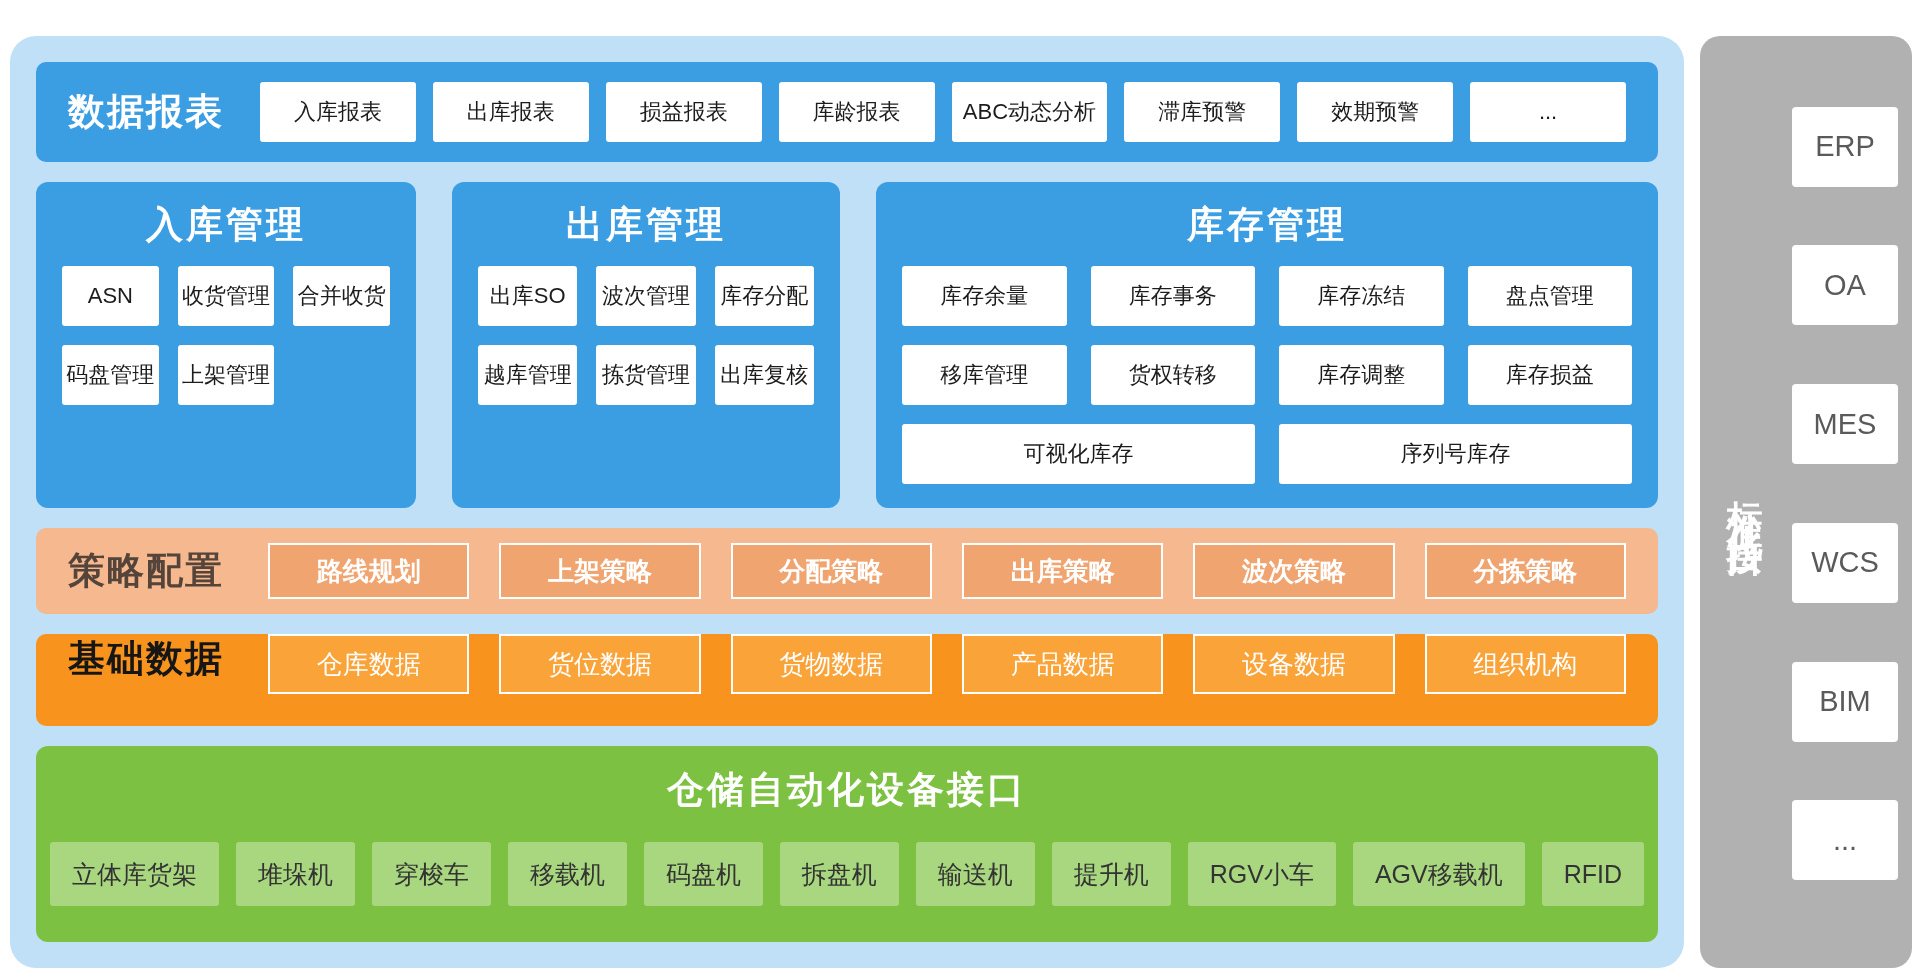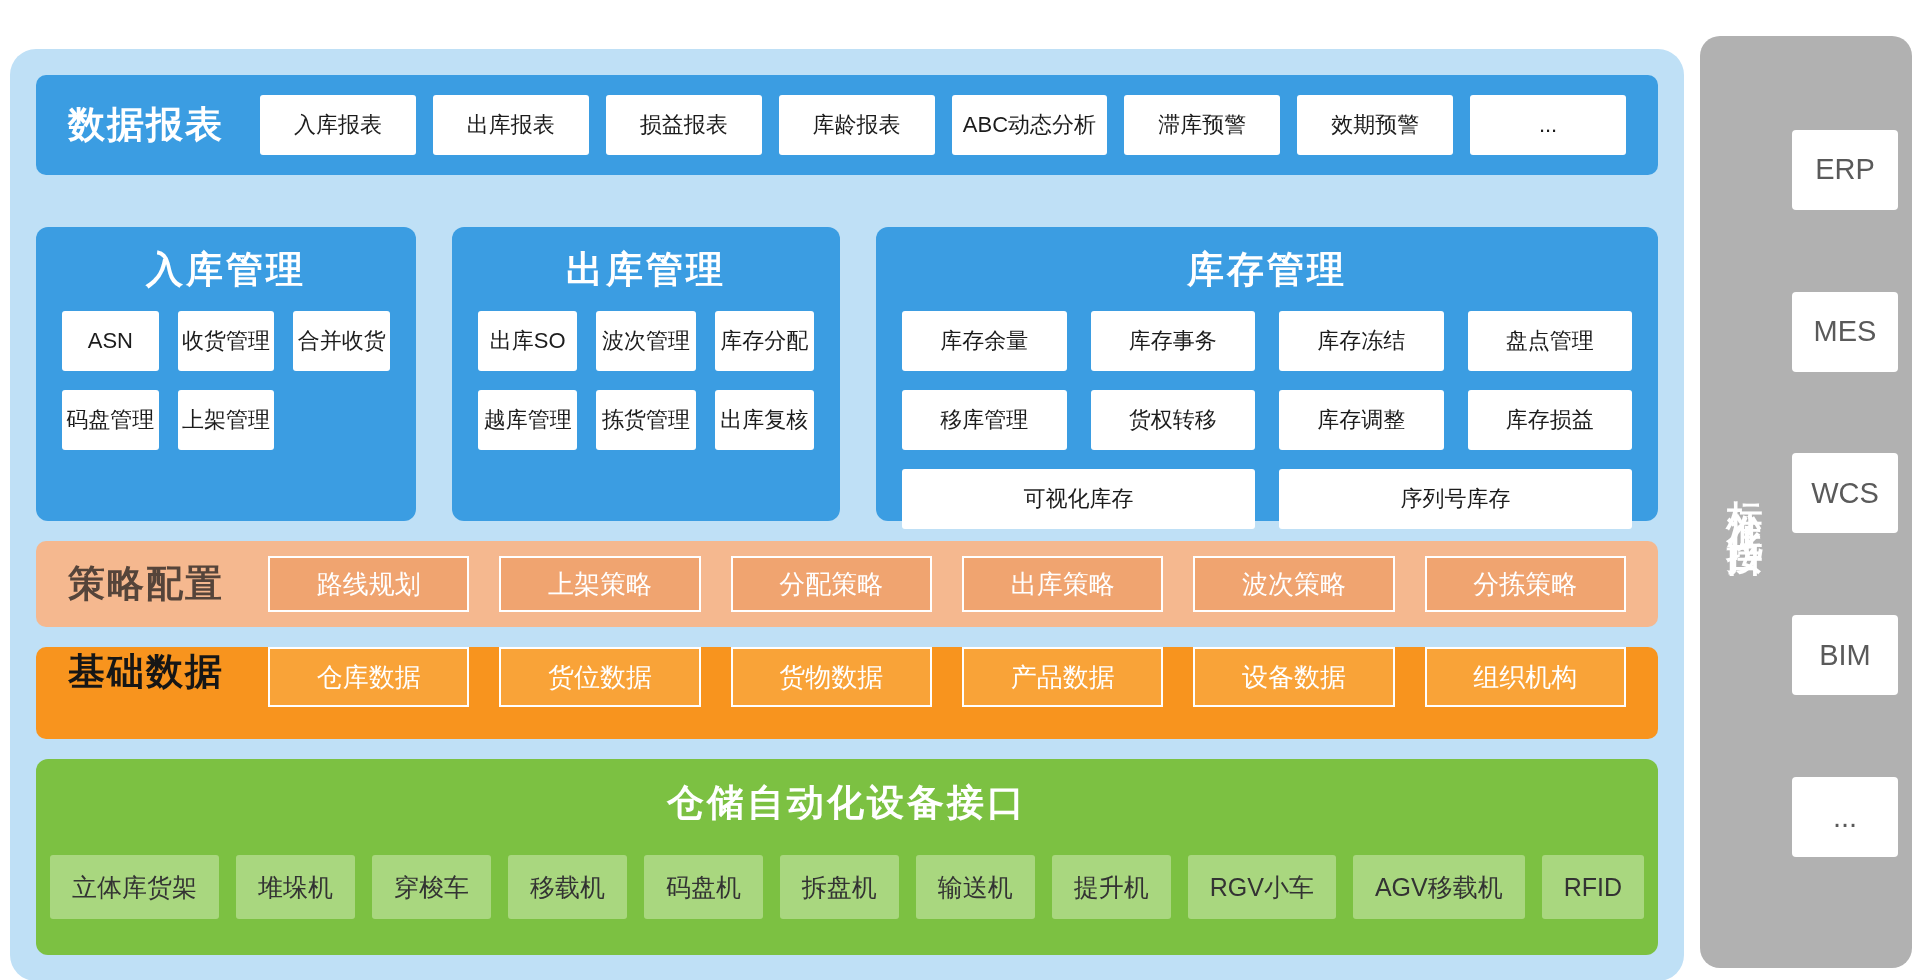--- a/index.html
+++ b/index.html
@@ -1,54 +1,54 @@
 <!DOCTYPE html>
 <html><head>
 <meta charset="utf-8">
 <style>
   * { margin:0; padding:0; box-sizing:border-box; }
   html, body { width:1920px; height:980px; background:#ffffff; font-family:"Liberation Sans", sans-serif; }
   .stage { position:relative; width:1920px; height:980px; background:#ffffff; overflow:hidden; }
 
   
   .main-panel {
-    position:absolute; left:10px; top:49px; width:1674px; height:932px;
+    position:absolute; left:10px; top:36px; width:1674px; height:932px;
     background:#bfe0f6; border-radius:26px; padding:26px;
     display:flex; flex-direction:column; gap:20px;
   }
 
   
   .bar-title { font-size:37px; font-weight:bold; color:#ffffff; letter-spacing:2px; margin-right:36px; white-space:nowrap; }
   .white-box {
     background:#ffffff; border-radius:3px; display:flex; align-items:center; justify-content:center;
     font-size:22px; color:#1c1c1c; white-space:nowrap;
   }
 
   
   .reports-bar { height:100px; background:#3b9de2; border-radius:10px; display:flex; align-items:center; padding:0 32px; flex:0 0 auto; }
   .reports-items { flex:1; display:flex; gap:17px; }
   .reports-items .white-box { flex:1; height:60px; min-width:0; }
 
   
-  .panels-row { flex:1 1 auto; display:flex; gap:36px; min-height:0;margin-top:32px; }
+  .panels-row { flex:1 1 auto; display:flex; gap:36px; min-height:0; }
   .panel { background:#3b9de2; border-radius:12px; padding:14px 26px 24px; display:flex; flex-direction:column; }
   .panel-inbound  { width:380px; }
   .panel-outbound { width:388px; }
   .panel-inventory { flex:1; }
   .panel-title { text-align:center; font-size:37px; font-weight:bold; color:#ffffff; letter-spacing:3px; height:58px; line-height:58px; margin-bottom:12px; }
   .grid-2 { display:grid; grid-template-columns:1fr 1fr 1fr; gap:19px; }
   .grid-2 .white-box { height:60px; }
   .grid-4 { display:grid; grid-template-columns:repeat(4, 1fr); gap:19px 24px; }
   .grid-4 .white-box { height:60px; }
   .span-2 { grid-column:span 2; }
 
   
   .strategy-bar { height:86px; background:#f5b88f; border-radius:10px; display:flex; align-items:center; padding:0 32px; flex:0 0 auto; }
   .strategy-bar .bar-title { color:#55443a; }
-  .strategy-items { flex:1; display:flex; gap:30px; margin-left:8px; }
+  .strategy-items { flex:1; display:flex; gap:30px; margin-left:8px;font-weight:bold; }
   .strategy-box {
     flex:1; height:56px; background:#f0a470; border:2px solid #ffffff;
     display:flex; align-items:center; justify-content:center; color:#ffffff; font-size:26px; white-space:nowrap;
   }
 
   
   .base-bar { height:92px; background:#f8941e; border-radius:10px; display:flex; align-items:flex-start; padding:0 32px; flex:0 0 auto; }
   .base-bar .bar-title { color:#161616; }
   .base-items { flex:1; display:flex; gap:30px; margin-left:8px; }
   .base-box {
@@ -187,20 +187,21 @@
     </div>
 
   </div>
 
   <div class="side-panel">
     <div class="side-title-wrap">
       <div class="side-title">标准化接口</div>
     </div>
     <div class="side-items">
       <div class="side-box">ERP</div>
+      <div class="side-box">OA</div>
       <div class="side-box">MES</div>
       <div class="side-box">WCS</div>
       <div class="side-box">BIM</div>
       <div class="side-box">...</div>
     </div>
   </div>
 
 </div>
 
 </body></html>

